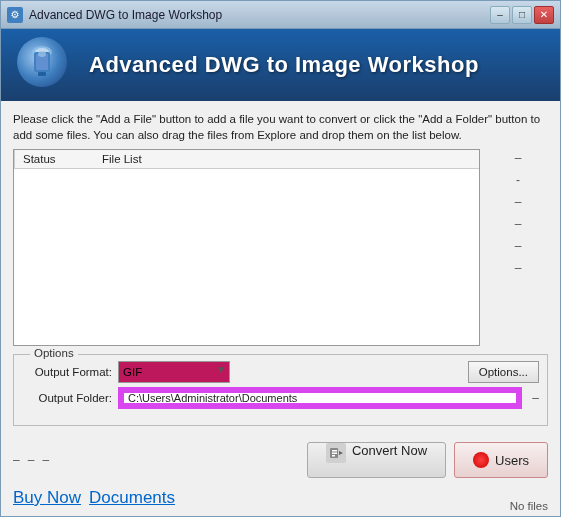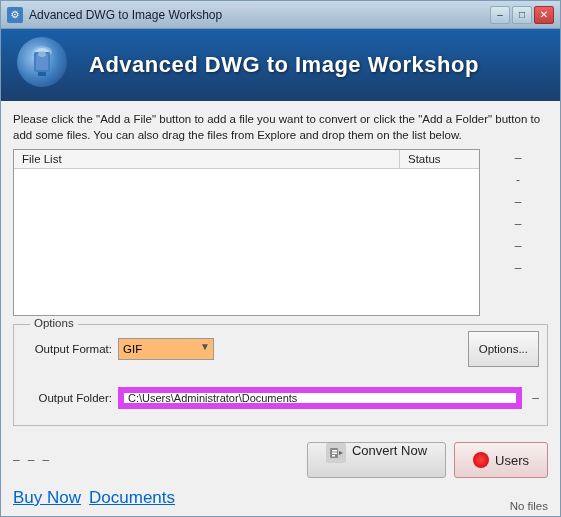--- a/index.html
+++ b/index.html
@@ -184,37 +184,37 @@
       background: #f0f0f0;
       padding: 0 4px;
       font-size: 11.5px;
       color: #333;
     }
 
     .options-row {
       display: flex;
       align-items: center;
       gap: 6px;
-      margin-bottom: 20px;
+      margin-bottom: 4px;
     }
     .options-row:last-child {
       margin-bottom: 8px;
     }
     .options-label {
       width: 90px;
       font-size: 11.5px;
       color: #222;
       text-align: right;
       flex-shrink: 0;
     }
     .format-select {
-      width: 96px;
+      width: 112px;
       height: 22px;
       border: 1px solid #999;
-      background: #fdba74;
+      background: #be185d;
       font-size: 11.5px;
       padding: 2px 4px;
       appearance: none;
       -webkit-appearance: none;
       position: relative;
       cursor: pointer;
     }
     .select-wrapper {
       position: relative;
       display: inline-block;
@@ -236,21 +236,21 @@
       font-size: 11px;
       padding: 2px 4px;
       color: #222;
     }
     .options-dash {
       font-size: 12px;
       color: #555;
       margin-left: 4px;
     }
     .options-btn {
-      height: 36px;
+      height: 22px;
       padding: 0 10px;
       border: 1px solid #999;
       background: linear-gradient(to bottom, #f8f8f8, #e0e0e0);
       font-size: 11.5px;
       cursor: pointer;
       color: #222;
     }
 
     
     .bottom-bar {
@@ -363,22 +363,22 @@
     </div>
     <span class="header-title">Advanced DWG to Image Workshop</span>
   </div>
 
   <div class="content">
     <p class="instructions">Please click the "Add a File" button to add a file you want to convert or click the "Add a Folder" button to add some files. You can also drag the files from Explore and drop them on the list below.</p>
 
     <div class="file-list-container">
       <div class="file-list-box">
         <div class="file-list-header">
+          <div class="file-list-header-col status">Status</div>
           <div class="file-list-header-col file">File List</div>
-          <div class="file-list-header-col status">Status</div>
         </div>
         <div class="file-list-body"></div>
       </div>
       <div class="right-dashes">
         <span class="dash-item">–</span>
         <span class="dash-item">-</span>
         <span class="dash-item">–</span>
         <span class="dash-item">–</span>
         <span class="dash-item">–</span>
         <span class="dash-item">–</span>

